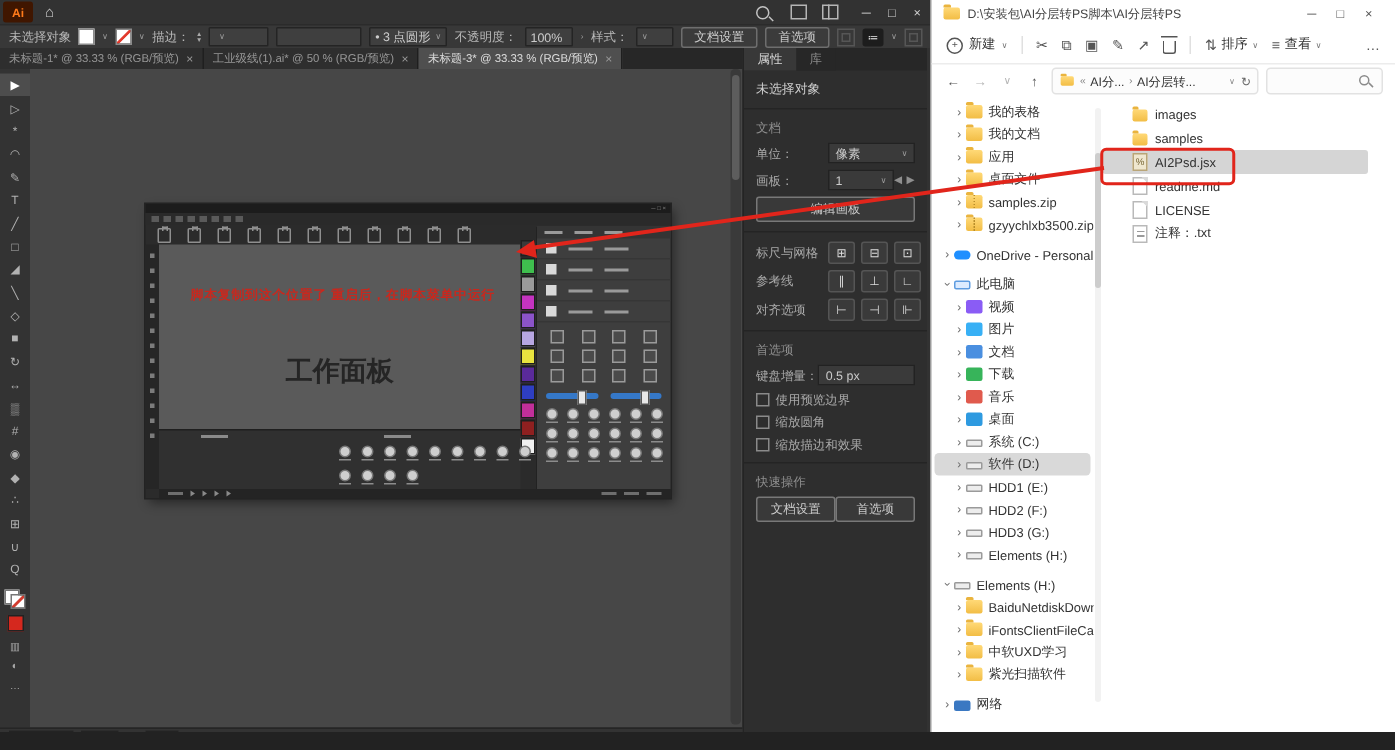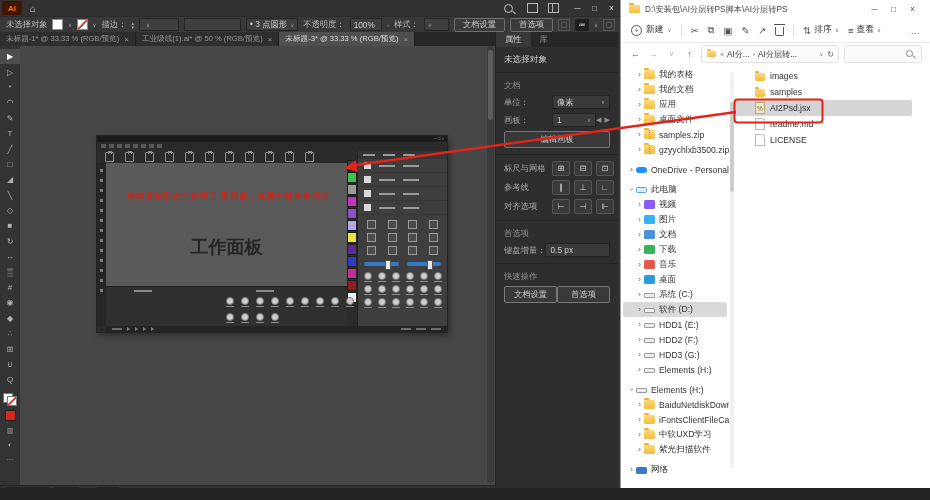--- a/index.html
+++ b/index.html
@@ -528,20 +528,34 @@
               <span class="icon-btn">⊣</span>
               <span class="icon-btn">⊩</span>
             </span>
         </div>
         <div class="hr"></div>
         <div class="p-sec">首选项</div>
         <div class="p-row">
           <span>键盘增量：</span>
           <span class="val-box">0.5 px</span>
         </div>
+        <div id="props-checks">
+            <div class="chk-row">
+              <span class="chk"></span>
+              <span>使用预览边界</span>
+            </div>
+            <div class="chk-row">
+              <span class="chk"></span>
+              <span>缩放圆角</span>
+            </div>
+            <div class="chk-row">
+              <span class="chk"></span>
+              <span>缩放描边和效果</span>
+            </div>
+          </div>
         <div class="hr"></div>
         <div class="p-sec">快速操作</div>
         <div class="p-row">
           <span class="p-btn">文档设置</span>
           <span class="p-btn">首选项</span>
         </div>
       </div>
     </div>
 
     <div class="ai-status">
@@ -777,20 +791,24 @@
             <span>AI2Psd.jsx</span>
           </div>
           <div class="file-row">
             <span class="fico fico-file"></span>
             <span>readme.md</span>
           </div>
           <div class="file-row">
             <span class="fico fico-file"></span>
             <span>LICENSE</span>
           </div>
+          <div class="file-row">
+            <span class="fico fico-txt"></span>
+            <span>注释：.txt</span>
+          </div>
         </div>
     </div>
 
   </div>
 
   <div id="overlay">
     <svg width="930" height="500" xmlns="http://www.w3.org/2000/svg">
       <line x1="356" y1="165" x2="736" y2="112" stroke="#e1251b" stroke-width="2.6"></line>
       <polygon points="344,168 358,172 356,160" fill="#e1251b"></polygon>
       <rect x="734.5" y="99.5" width="88" height="23" rx="3" fill="none" stroke="#e1251b" stroke-width="2"></rect>

